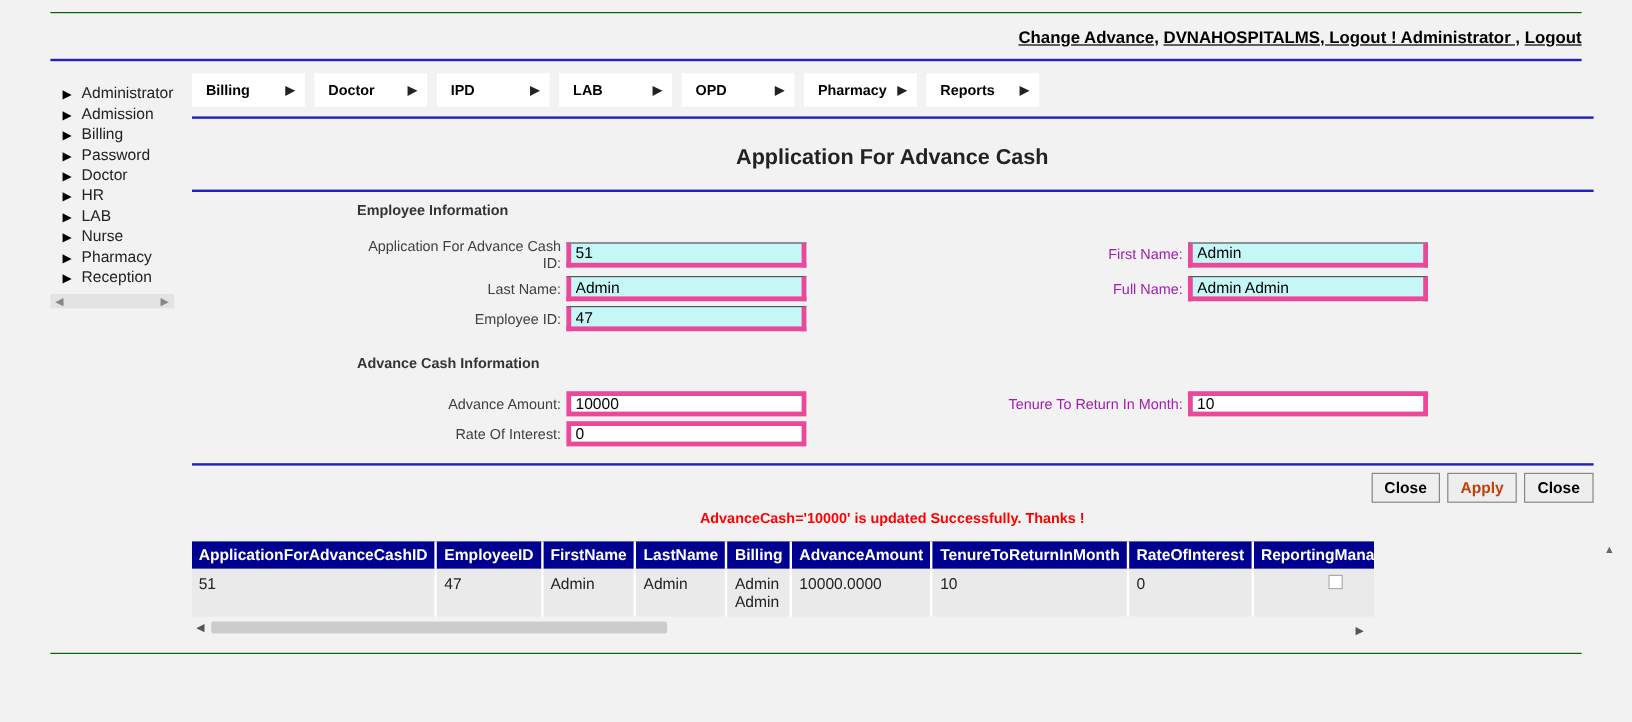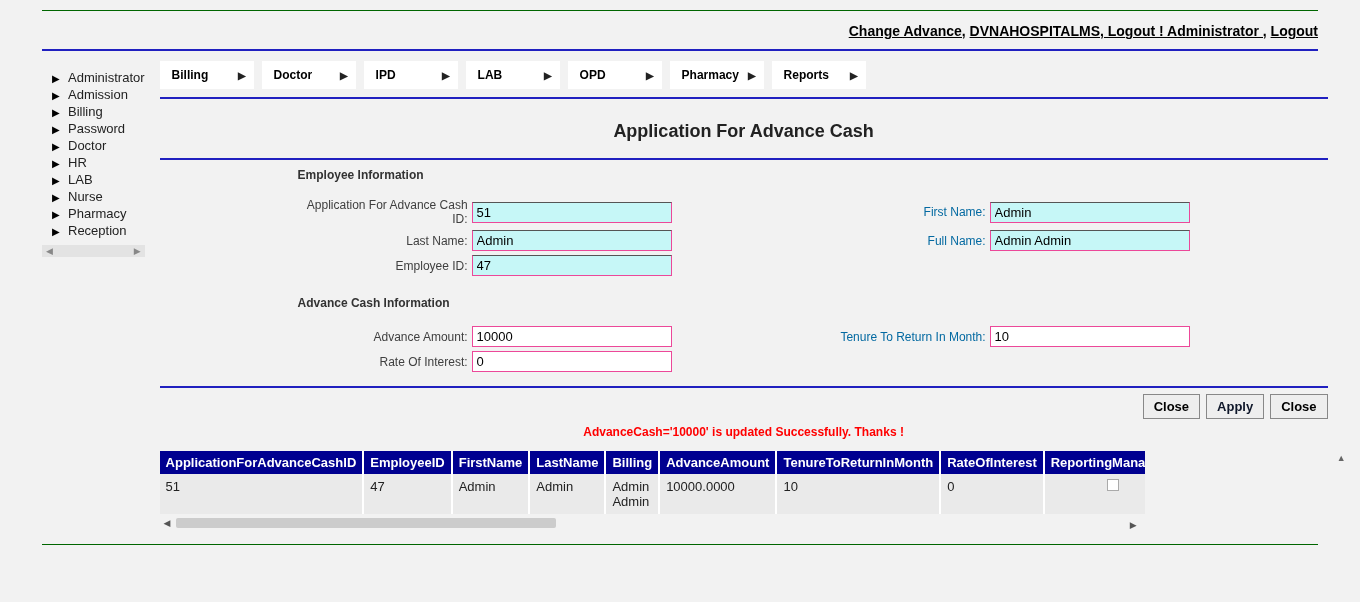--- a/index.html
+++ b/index.html
@@ -124,27 +124,27 @@
       width: 170px;
       text-align: right;
       font-size: 12px;
       color: #404040;
       margin-right: 4px;
     }
     .flabel2 {
       width: 168px;
       text-align: right;
       font-size: 12px;
-      color: #0369a1;
+      color: #a21caf;
       margin-right: 4px;
     }
     .finput {
       width: 200px;
       height: 21px;
-      border: 1px solid #ec4899;
+      border: 4px solid #ec4899;
       padding: 0 4px;
       font-size: 13px;
     }
     .finput.readonly {
       background: #c6f7f7;
       border-top: 1px solid #555;
     }
     .finput.white { background: #fff; }
     .actions {
       display: flex;
@@ -153,21 +153,21 @@
       padding: 6px 0;
     }
     .btn {
       border: 1px solid #888;
       background: #eee;
       padding: 4px 10px;
       font-size: 13px;
       font-weight: bold;
       cursor: pointer;
     }
-    .btn.disabled { color: #0f172a; }
+    .btn.disabled { color: #c2410c; }
     .status-msg {
       text-align: center;
       font-size: 12px;
       font-weight: bold;
       color: #f00;
       padding-bottom: 12px;
     }
     .table-area {
       position: relative;
     }

